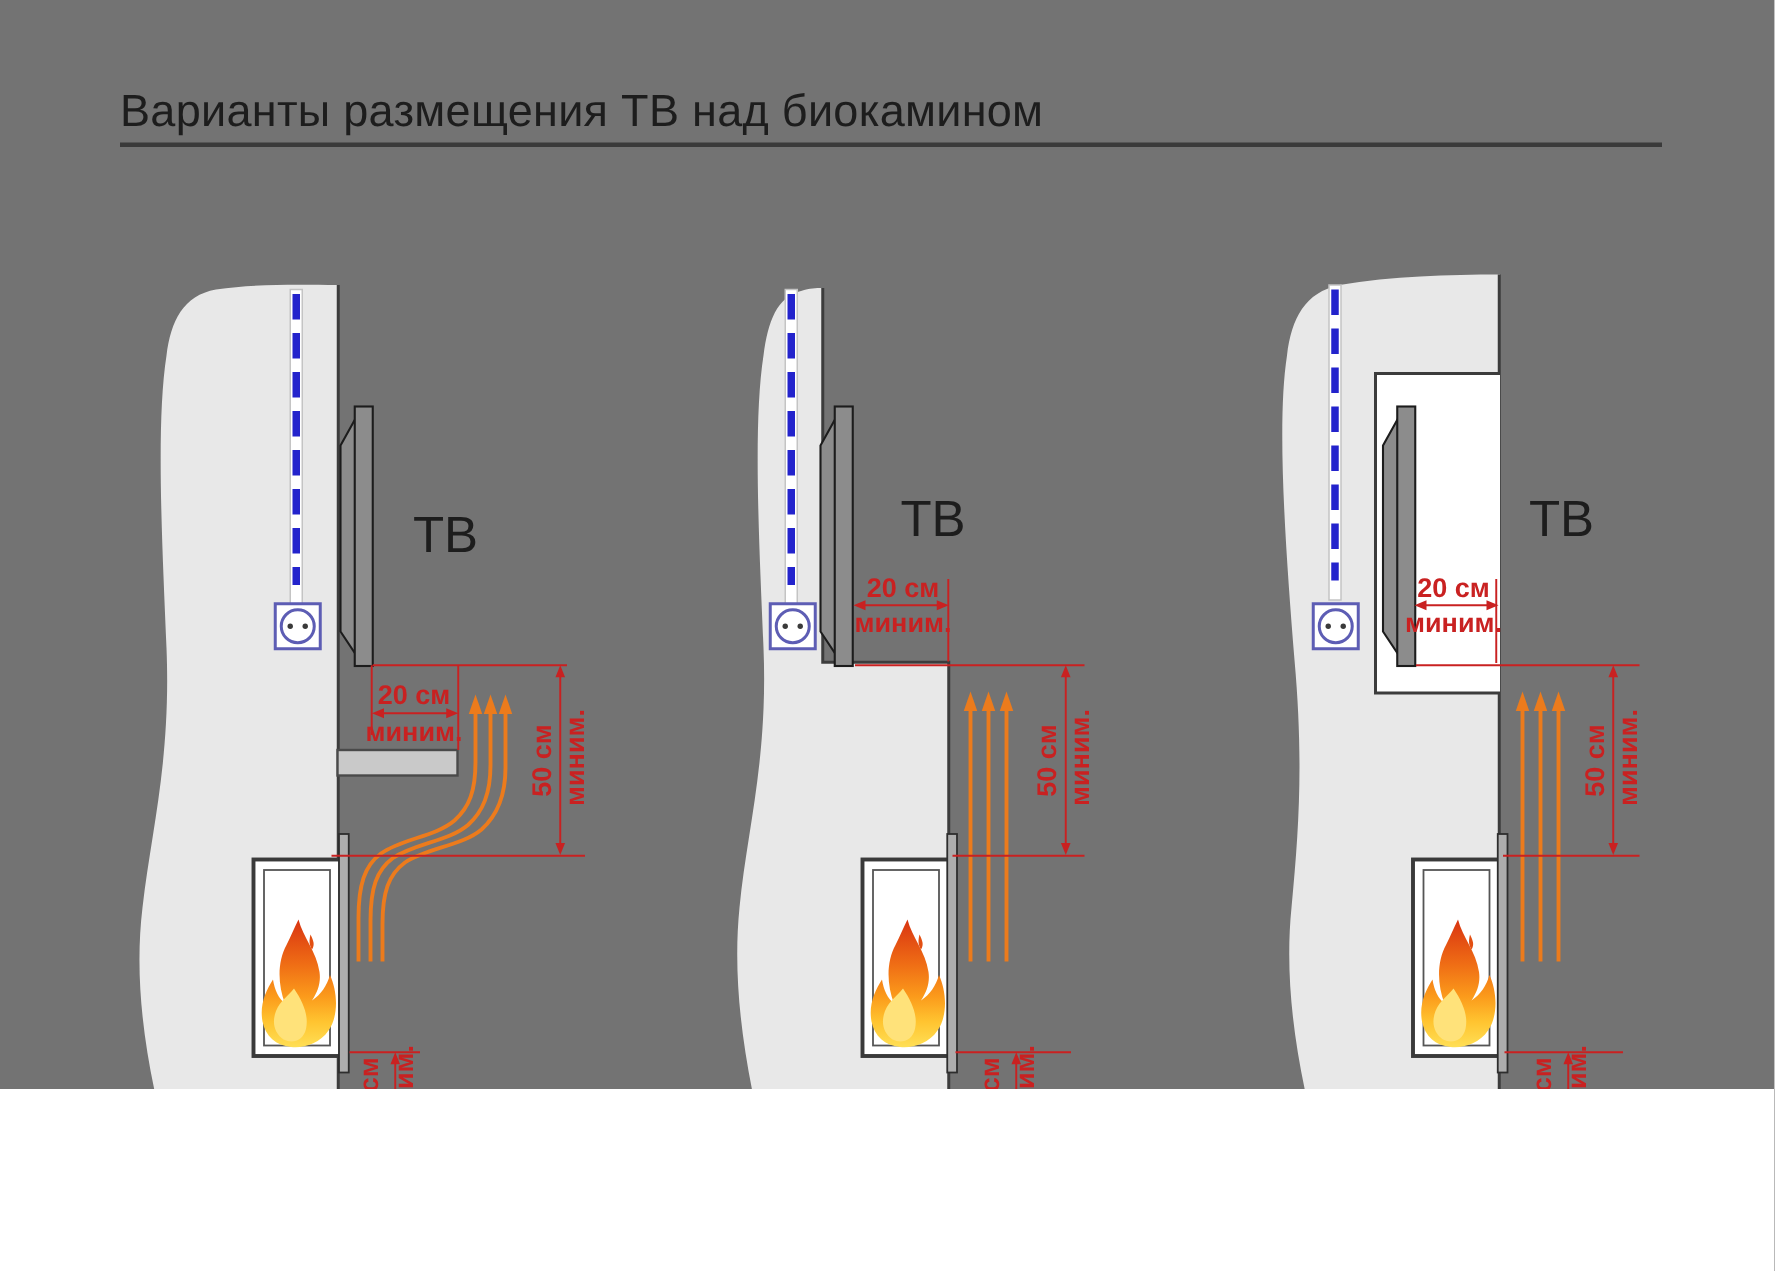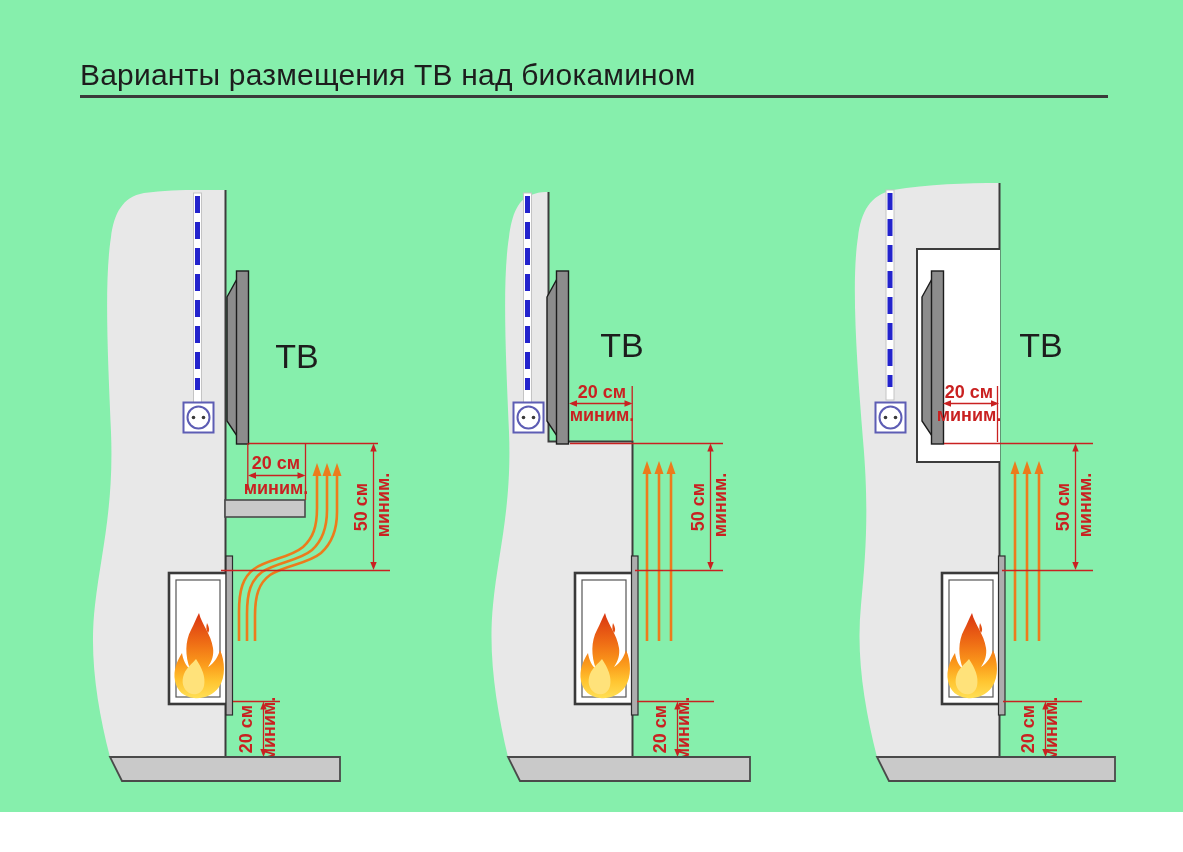--- a/index.html
+++ b/index.html
@@ -1,16 +1,16 @@
 <!DOCTYPE html>
 <html><head>
 <meta charset="utf-8">
 <style>
   html,body{margin:0;padding:0;background:#fff;}
-  .stage{position:relative;width:1183px;height:812px;background:#86efac;overflow:hidden;
+  .stage{position:relative;width:1183px;height:726px;background:#737373;overflow:hidden;
          font-family:"Liberation Sans", sans-serif;}
   .page-title{position:absolute;left:80px;top:58px;font-size:30px;font-weight:400;
               color:#1d1d1d;letter-spacing:.2px;white-space:nowrap;}
   .title-rule{position:absolute;left:80px;top:95px;width:1028px;height:3px;background:#3a3a3a;}
   svg{position:absolute;left:0;top:0;}
   .dim-text{font-size:18px;font-weight:bold;fill:#c92121;}
   .tv-text{font-size:34px;fill:#1d1d1d;}
 </style>
 </head>
 <body>

